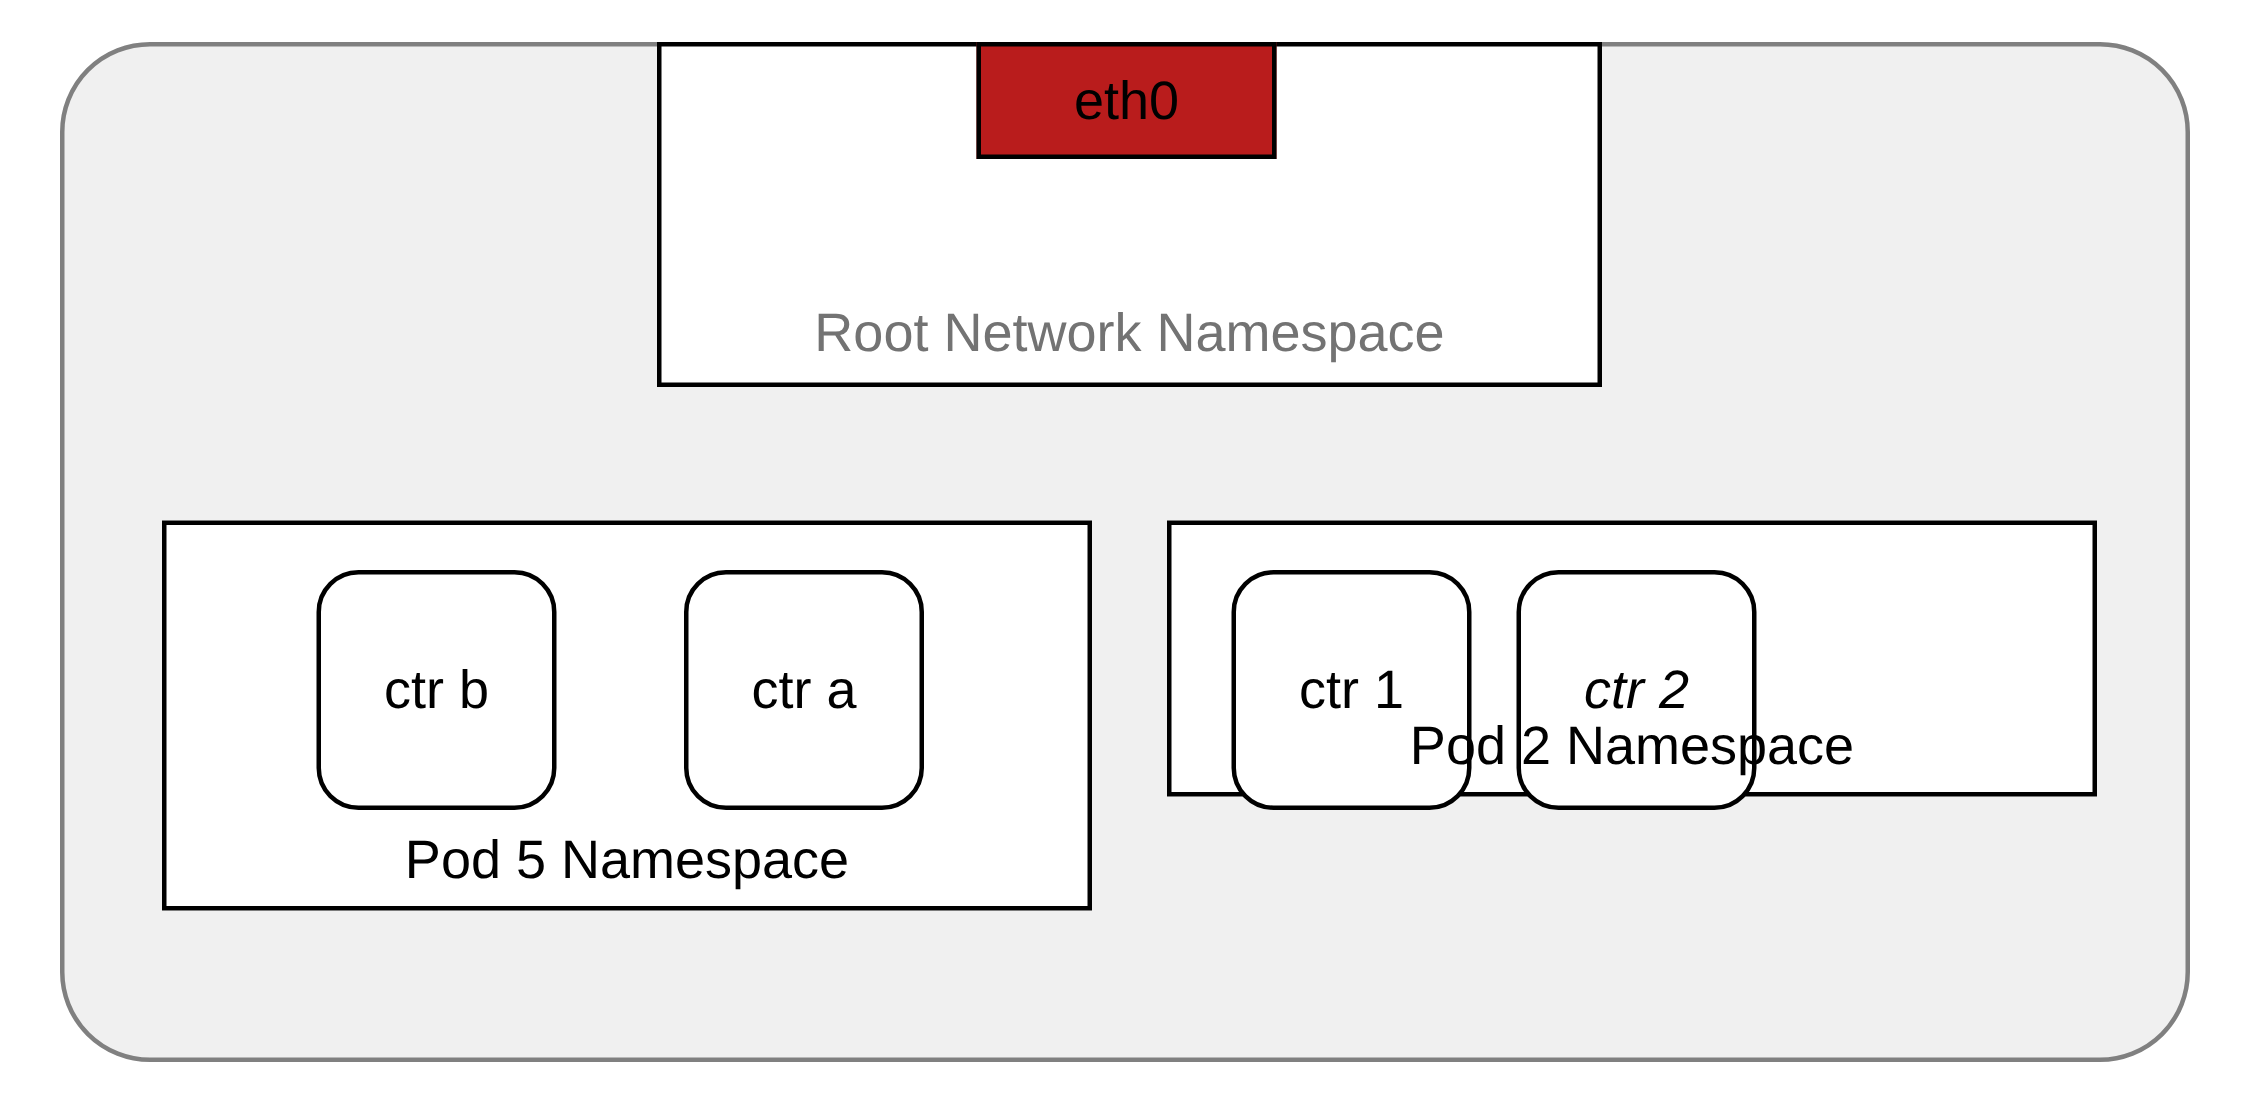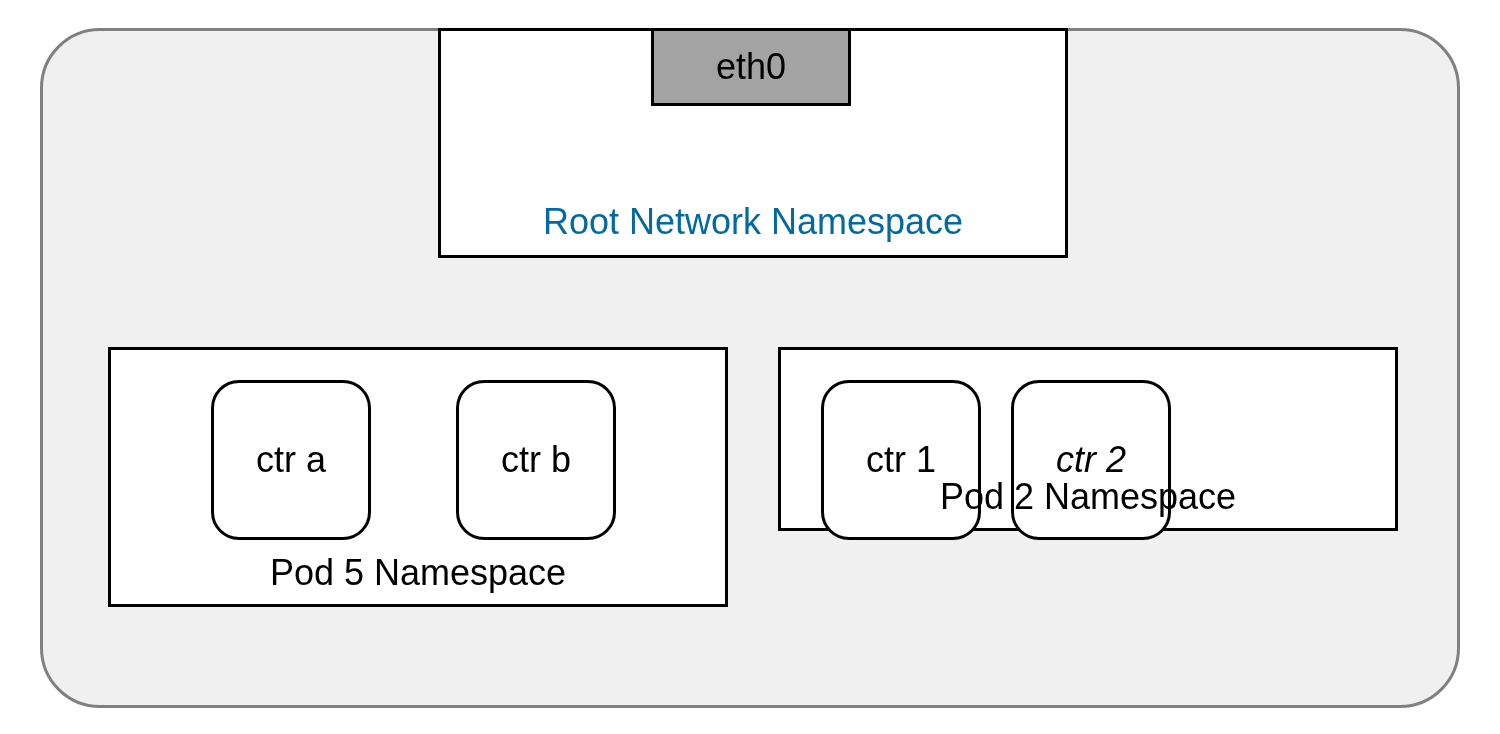--- a/index.html
+++ b/index.html
@@ -42,29 +42,29 @@
     background: #ffffff;
     border: 3px solid #000;
   }
   .root-ns-label {
     position: absolute;
     bottom: 12px;
     left: 0;
     right: 0;
     text-align: center;
     font-size: 36px;
-    color: #0369a1;
+    color: #737373;
   }
   .eth0-box {
     position: absolute;
     left: 210px;
     top: -3px;
     width: 200px;
     height: 78px;
-    background: #a3a3a3;
+    background: #b91c1c;
     border: 3px solid #000;
     display: flex;
     align-items: center;
     justify-content: center;
     font-size: 36px;
     color: #000;
   }
   .pod1-box {
     position: absolute;
     left: 65px;
@@ -118,24 +118,24 @@
 <div class="vm-container">
   <div class="root-ns">
     <div class="eth0-box">
       <span>eth0</span>
     </div>
     <div class="root-ns-label">Root Network Namespace</div>
   </div>
 
   <div class="pod1-box">
     <div class="ctr">
-      <span>ctr a</span>
+      <span>ctr b</span>
     </div>
     <div class="ctr">
-      <span>ctr b</span>
+      <span>ctr a</span>
     </div>
     <div class="pod-label">Pod 5 Namespace</div>
   </div>
 
   <div class="pod2-box">
     <div class="ctr">
       <span>ctr 1</span>
     </div>
     <div class="ctr">
       <span>ctr 2</span>

